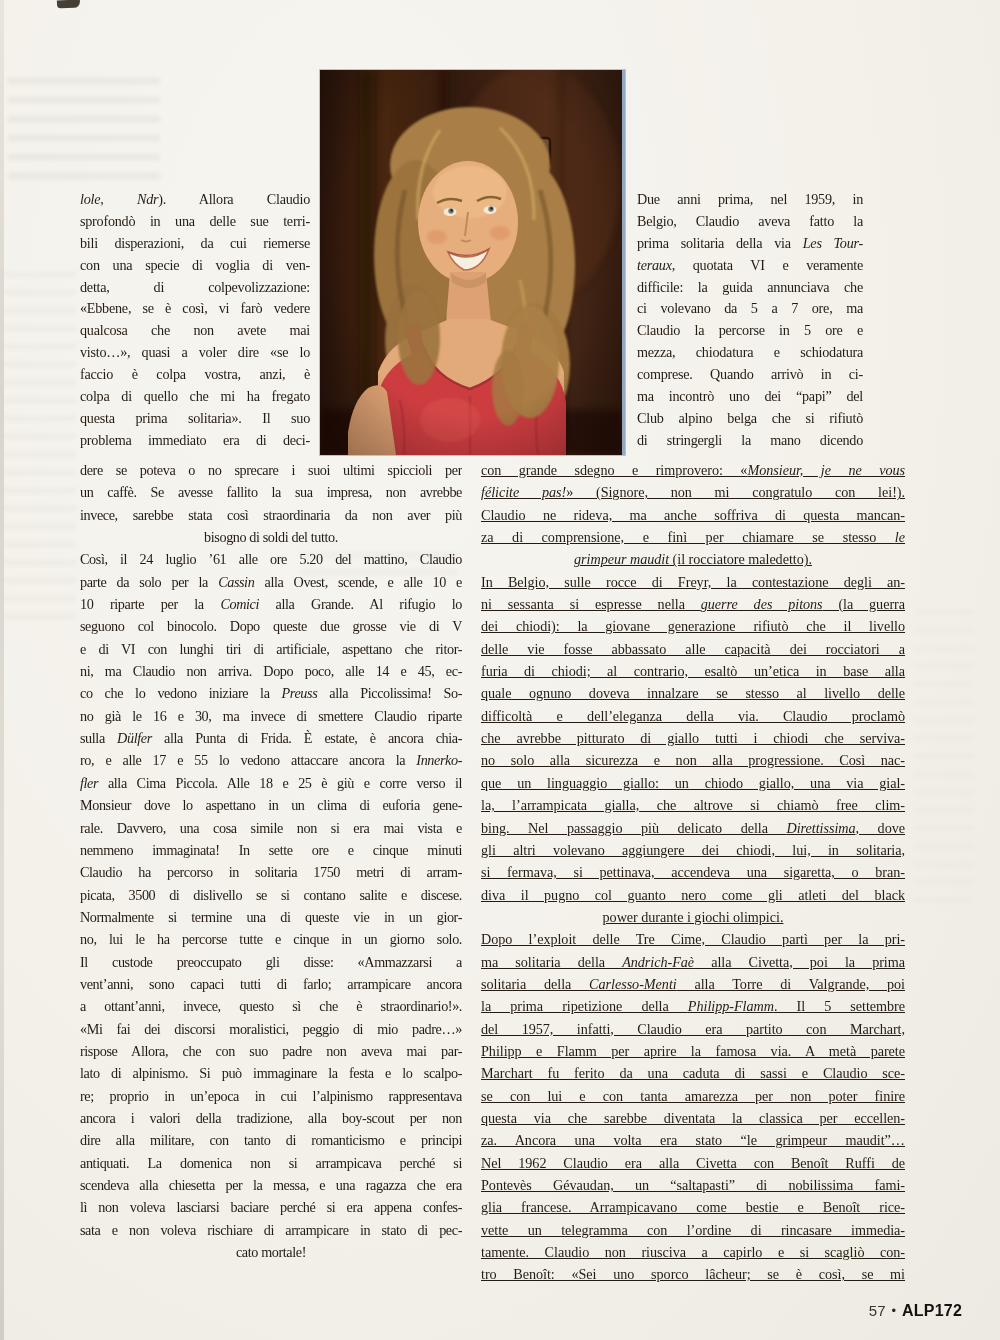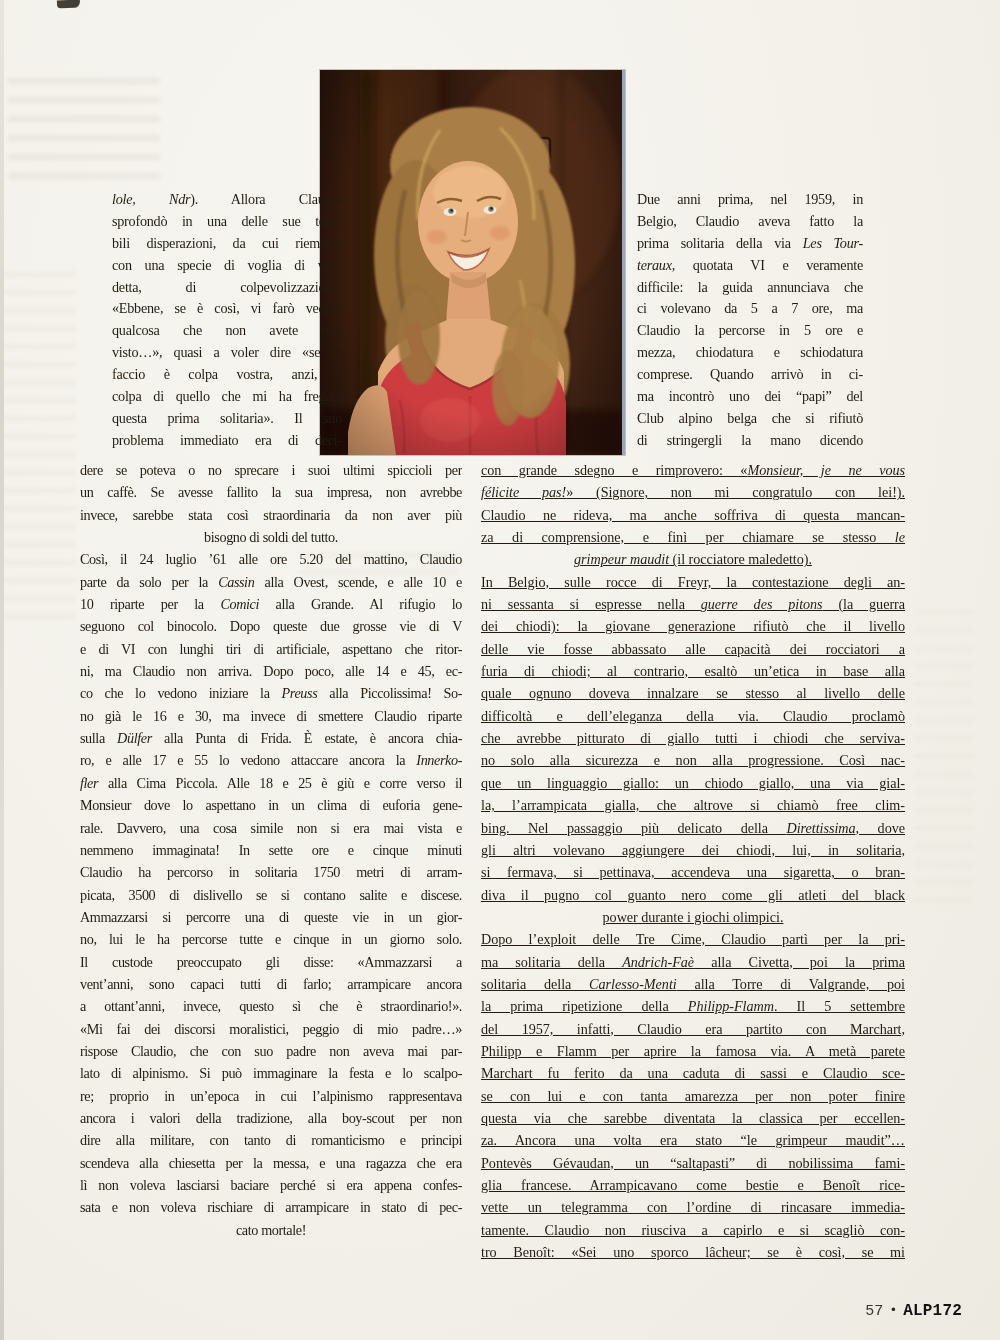--- a/index.html
+++ b/index.html
@@ -30,28 +30,28 @@
   }
   .photo svg{display:block;width:100%;height:100%;}
 
   .col{position:absolute;color:#241c12;font-size:14.2px;}
   .narrow .tl{height:21.9px;line-height:21.9px;}
   .wide .tl{height:22.35px;line-height:22.35px;}
   .tl{text-align:justify;overflow:hidden;}
   .tl:not(.noj)::after{content:"";display:inline-block;width:100%;height:0;font-size:0;line-height:0;vertical-align:top;}
   .tl.noj{text-align:center;}
   .it{font-style:italic;}
-  #col-ln{left:80px;top:189px;width:230px;letter-spacing:-0.25px;margin-left:32px;}
+  #col-ln{left:80px;top:189px;width:230px;letter-spacing:-0.25px;}
   #col-lw{left:80px;top:459px;width:382px;letter-spacing:-0.4px;}
   #col-rn{left:637px;top:189px;width:226px;letter-spacing:-0.25px;}
   #col-rw{left:481px;top:459px;width:424px;letter-spacing:-0.05px;text-decoration:underline;}
 
   .footer{
     position:absolute;top:1302px;right:38px;display:flex;align-items:baseline;gap:6px;
-    font-family:Liberation Mono, monospace;
+    font-family:Liberation Sans, sans-serif;
   }
   .footer .pn{font-size:15px;color:#3a352e;}
   .footer .bullet{font-size:13px;color:#2a241e;transform:translateY(-1px);}
   .footer .mag{font-size:16px;font-weight:700;color:#141210;letter-spacing:.2px;}
 </style>
 </head>
 <body>
 
 <div class="page">
 
@@ -169,31 +169,32 @@
       <div class="tl"><span>co che lo vedono iniziare la </span><span class="it">Preuss</span><span> alla Piccolissima! So-</span></div>
       <div class="tl"><span>no già le 16 e 30, ma invece di smettere Claudio riparte</span></div>
       <div class="tl"><span>sulla </span><span class="it">Dülfer</span><span> alla Punta di Frida. È estate, è ancora chia-</span></div>
       <div class="tl"><span>ro, e alle 17 e 55 lo vedono attaccare ancora la </span><span class="it">Innerko-</span></div>
       <div class="tl"><span class="it">fler</span><span> alla Cima Piccola. Alle 18 e 25 è giù e corre verso il</span></div>
       <div class="tl"><span>Monsieur dove lo aspettano in un clima di euforia gene-</span></div>
       <div class="tl"><span>rale. Davvero, una cosa simile non si era mai vista e</span></div>
       <div class="tl"><span>nemmeno immaginata! In sette ore e cinque minuti</span></div>
       <div class="tl"><span>Claudio ha percorso in solitaria 1750 metri di arram-</span></div>
       <div class="tl"><span>picata, 3500 di dislivello se si contano salite e discese.</span></div>
-      <div class="tl"><span>Ammazzarsi si percorre una di queste vie in un gior-</span></div>
+      <div class="tl"><span>Normalmente si termine una di queste vie in un gior-</span></div>
       <div class="tl"><span>no, lui le ha percorse tutte e cinque in un giorno solo.</span></div>
       <div class="tl"><span>Il custode preoccupato gli disse: «Ammazzarsi a</span></div>
       <div class="tl"><span>vent’anni, sono capaci tutti di farlo; arrampicare ancora</span></div>
       <div class="tl"><span>a ottant’anni, invece, questo sì che è straordinario!».</span></div>
       <div class="tl"><span>«Mi fai dei discorsi moralistici, peggio di mio padre…»</span></div>
-      <div class="tl"><span>rispose Claudio, che con suo padre non aveva mai par-</span></div>
+      <div class="tl"><span>rispose Allora, che con suo padre non aveva mai par-</span></div>
       <div class="tl"><span>lato di alpinismo. Si può immaginare la festa e lo scalpo-</span></div>
       <div class="tl"><span>re; proprio in un’epoca in cui l’alpinismo rappresentava</span></div>
       <div class="tl"><span>ancora i valori della tradizione, alla boy-scout per non</span></div>
       <div class="tl"><span>dire alla militare, con tanto di romanticismo e principi</span></div>
+      <div class="tl"><span>antiquati. La domenica non si arrampicava perché si</span></div>
       <div class="tl"><span>scendeva alla chiesetta per la messa, e una ragazza che era</span></div>
       <div class="tl"><span>lì non voleva lasciarsi baciare perché si era appena confes-</span></div>
       <div class="tl"><span>sata e non voleva rischiare di arrampicare in stato di pec-</span></div>
       <div class="tl noj"><span>cato mortale!</span></div>
     </div>
   <div id="col-rn" class="col narrow">
       <div class="tl"><span>Due anni prima, nel 1959, in</span></div>
       <div class="tl"><span>Belgio, Claudio aveva fatto la</span></div>
       <div class="tl"><span>prima solitaria della via </span><span class="it">Les Tour-</span></div>
       <div class="tl"><span class="it">teraux</span><span>, quotata VI e veramente</span></div>
@@ -231,20 +232,21 @@
       <div class="tl"><span>Dopo l’exploit delle Tre Cime, Claudio partì per la pri-</span></div>
       <div class="tl"><span>ma solitaria della </span><span class="it">Andrich-Faè</span><span> alla Civetta, poi la prima</span></div>
       <div class="tl"><span>solitaria della </span><span class="it">Carlesso-Menti</span><span> alla Torre di Valgrande, poi</span></div>
       <div class="tl"><span>la prima ripetizione della </span><span class="it">Philipp-Flamm</span><span>. Il 5 settembre</span></div>
       <div class="tl"><span>del 1957, infatti, Claudio era partito con Marchart,</span></div>
       <div class="tl"><span>Philipp e Flamm per aprire la famosa via. A metà parete</span></div>
       <div class="tl"><span>Marchart fu ferito da una caduta di sassi e Claudio sce-</span></div>
       <div class="tl"><span>se con lui e con tanta amarezza per non poter finire</span></div>
       <div class="tl"><span>questa via che sarebbe diventata la classica per eccellen-</span></div>
       <div class="tl"><span>za. Ancora una volta era stato “le grimpeur maudit”…</span></div>
+      <div class="tl"><span>Nel 1962 Claudio era alla Civetta con Benoît Ruffi de</span></div>
       <div class="tl"><span>Pontevès Gévaudan, un “saltapasti” di nobilissima fami-</span></div>
       <div class="tl"><span>glia francese. Arrampicavano come bestie e Benoît rice-</span></div>
       <div class="tl"><span>vette un telegramma con l’ordine di rincasare immedia-</span></div>
       <div class="tl"><span>tamente. Claudio non riusciva a capirlo e si scagliò con-</span></div>
       <div class="tl"><span>tro Benoît: «Sei uno sporco lâcheur; se è così, se mi</span></div>
     </div>
 
   <div class="footer">
     <span class="pn">57</span>
     <span class="bullet">•</span>

